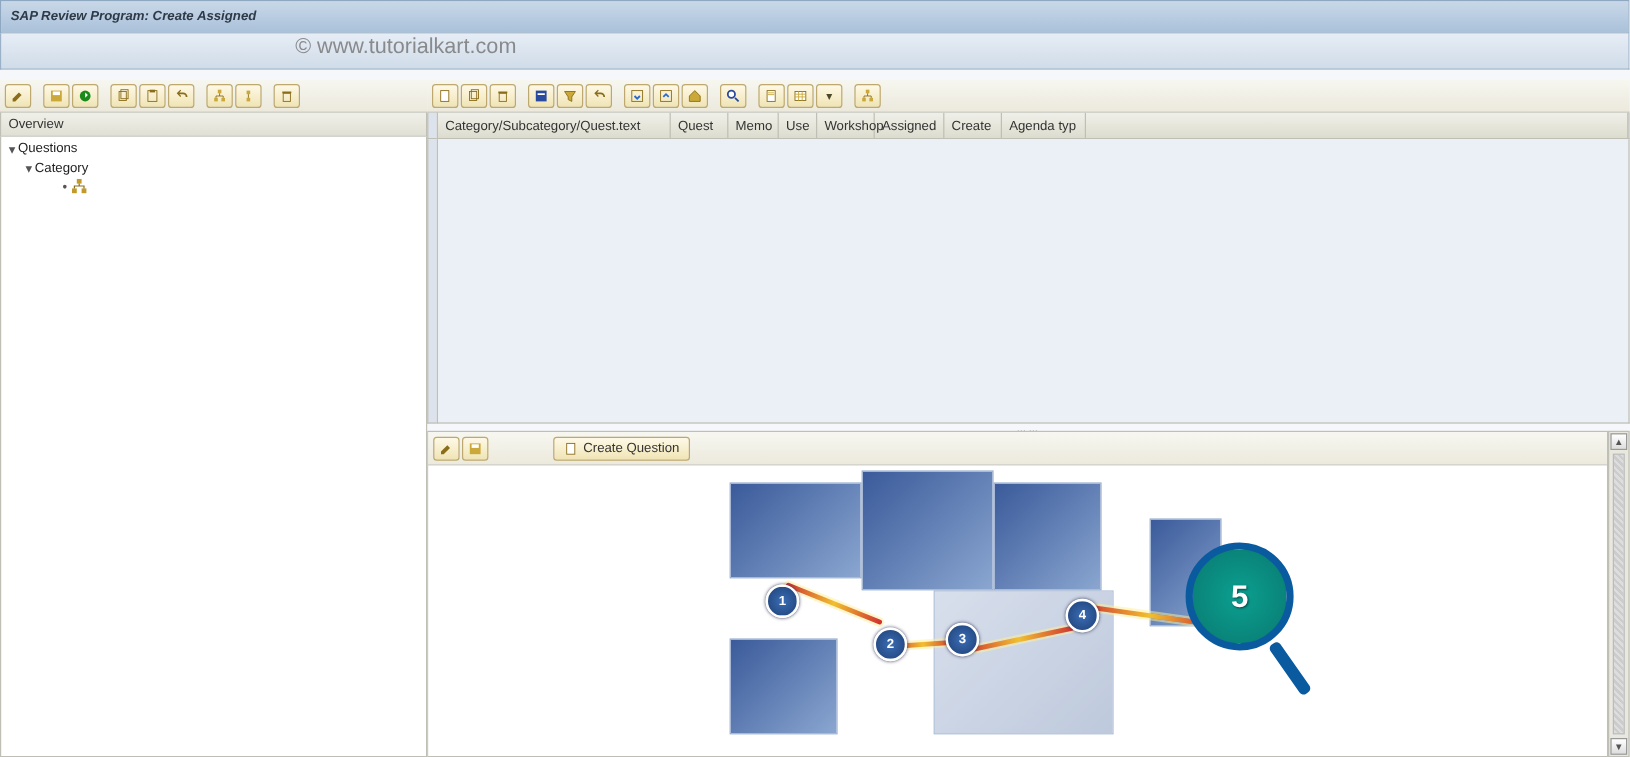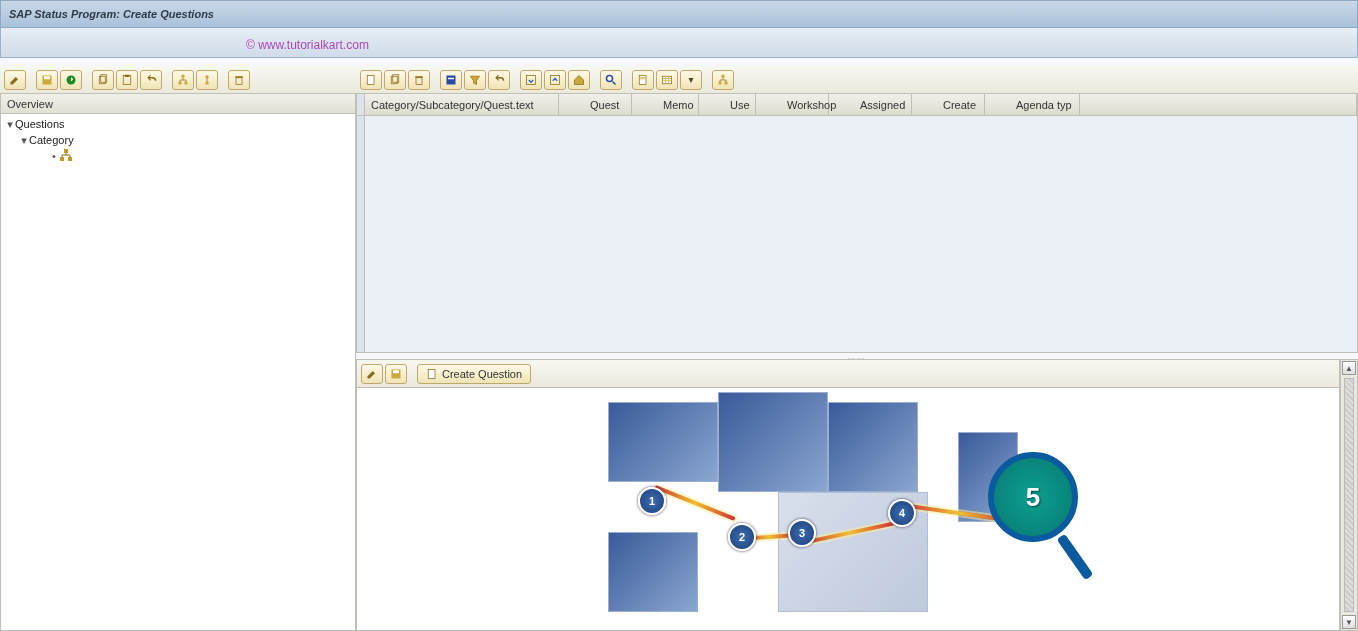--- a/index.html
+++ b/index.html
@@ -1,40 +1,40 @@
 <!DOCTYPE html>
 <html><head>
 <meta charset="utf-8">
 <style>
   * { box-sizing: border-box; margin: 0; padding: 0; font-family: Arial, sans-serif; font-size: 11px; }
   body { background: #f5f7fa; width: 1358px; height: 631px; overflow: hidden; }
   .titlebar { height: 28px; background: linear-gradient(#c9d8e8,#a9c1da); border: 1px solid #8fa8c1; display:flex; align-items:center; padding-left:8px; font-style: italic; font-weight: bold; font-size:14px; color:#2e3a47;}
   .toolbar-sub { height:30px; background: linear-gradient(#e6edf5,#d0dce9); border:1px solid #9bb1c8; border-top:none;}
-  .watermark { position:absolute; left:246px; top:38px; font-size:12px; color:#a21caf; opacity:0.8; font-style:normal; font-weight:normal;}
+  .watermark { position:absolute; left:246px; top:28px; font-size:18px; color:#737373; opacity:0.8; font-style:normal; font-weight:normal;}
   .content { position:absolute; top:66px; left:0; right:0; bottom:0; display:flex; }
   .left-pane { width:356px; display:flex; flex-direction:column; }
   .right-pane { flex:1; display:flex; flex-direction:column; position:relative;}
   .tb { height:28px; background:linear-gradient(#f7f7f1,#ece9dc); border-bottom:1px solid #bfbfb5; display:flex; align-items:center; padding-left:4px; gap:2px;}
   .btn { width:22px; height:20px; border:1px solid #bda96f; border-radius:3px; background:linear-gradient(#fef9e6,#f0e4b5); display:flex; align-items:center; justify-content:center; cursor:pointer; color:#4a4a2a; font-size:10px;}
   .btn svg { width:12px; height:12px; }
   .sep { width:6px; }
   .tree-head { height:20px; background:linear-gradient(#f0f0ea,#e0e0d4); border:1px solid #bfbfb5; border-top:none; padding-left:6px; display:flex; align-items:center; color:#333;}
   .tree-body { flex:1; background:#fff; border:1px solid #bfbfb5; border-top:none; padding:2px 4px; overflow:auto;}
   .tree-row { display:flex; align-items:center; height:16px; color:#222; cursor:pointer;}
   .tree-row .arrow { width:10px; text-align:center; color:#555;}
   .tree-row .ico { width:14px; height:14px; margin-right:2px; display:flex; align-items:center; justify-content:center;}
   .indent1 { padding-left:14px;} .indent2 { padding-left:44px;}
-  .grid-head { display:flex; height:22px; background:linear-gradient(#f0f0ea,#dcdcce); border:1px solid #bfbfb5; border-top:none;gap:25px;}
+  .grid-head { display:flex; height:22px; background:linear-gradient(#f0f0ea,#dcdcce); border:1px solid #bfbfb5; border-top:none;}
   .gh { border-right:1px solid #bfbfb5; display:flex; align-items:center; padding:0 6px; color:#333; cursor:pointer;}
   .grid-body { flex:1; background:#eaf0f6; border:1px solid #bfbfb5; border-top:none;}
   .split-dots { height:6px; display:flex; justify-content:center; align-items:center; color:#aaa; font-size:8px; letter-spacing:2px;}
   .lower { height:272px; display:flex; }
   .lower-main { flex:1; background:#fff; border:1px solid #bfbfb5; display:flex; flex-direction:column;}
   .lower-tb { height:28px; background:linear-gradient(#f7f7f1,#ece9dc); border-bottom:1px solid #bfbfb5; display:flex; align-items:center; padding-left:4px; gap:2px;}
-  .create-btn { height:20px; padding:0 8px; border:1px solid #bda96f; border-radius:3px; background:linear-gradient(#fef9e6,#f0e4b5); display:flex; align-items:center; gap:4px; cursor:pointer; color:#333;}
+  .create-btn { height:20px; padding:0 8px; border:1px solid #bda96f; border-radius:3px; background:linear-gradient(#fef9e6,#f0e4b5); display:flex; align-items:center; gap:4px; cursor:pointer; color:#333;margin-left:44px;}
   .image-area { flex:1; display:flex; align-items:flex-start; justify-content:center; overflow:hidden; background:#fff; position:relative;}
   .collage { position:relative; width:480px; height:230px; margin-top:4px;}
   .tile { position:absolute; background:linear-gradient(135deg,#3a5a9a,#8aa6d0); border:1px solid #9aaed0;}
   .tileA{left:0;top:10px;width:110px;height:80px;}
   .tileB{left:110px;top:0;width:110px;height:100px;}
   .tileC{left:220px;top:10px;width:90px;height:90px;}
   .tileD{left:170px;top:100px;width:150px;height:120px;opacity:0.8;background:linear-gradient(135deg,#cfd8e8,#aebcd4);}
   .tileE{left:0;top:140px;width:90px;height:80px;}
   .tileF{left:350px;top:40px;width:60px;height:90px;}
   .path { position:absolute; left:0; top:95px; width:100%; height:70px;}
@@ -50,21 +50,21 @@
   .r4{left:294px;top:24px;width:112px;transform:rotate(8deg);}
   .scroll-side { width:18px; background:#e8e8de; border:1px solid #bfbfb5; display:flex; flex-direction:column; justify-content:space-between; align-items:center;}
   .sb-btn { width:14px; height:14px; border:1px solid #999; background:linear-gradient(#fff,#ddd); margin:1px; font-size:8px; display:flex; align-items:center; justify-content:center; color:#555; cursor:pointer;}
   .scroll-side .track{flex:1; width:10px; background:repeating-linear-gradient(45deg,#ddd,#ddd 2px,#ccc 2px,#ccc 4px); margin:2px 0; border:1px solid #bbb;}
   .first-col-box { width:8px; background:#dce3ec; border:1px solid #bfbfb5; border-top:none; border-right:none;}
 </style>
 </head>
 <body>
 
 <div class="titlebar">
-  <span>SAP Status Program: Create Questions</span>
+  <span>SAP Review Program: Create Assigned</span>
 </div>
 <div class="toolbar-sub"></div>
 <div class="watermark">© www.tutorialkart.com</div>
 
 <div class="content">
 
   <div class="left-pane">
     <div class="tb">
       <div class="btn">
           <svg viewBox="0 0 16 16">

